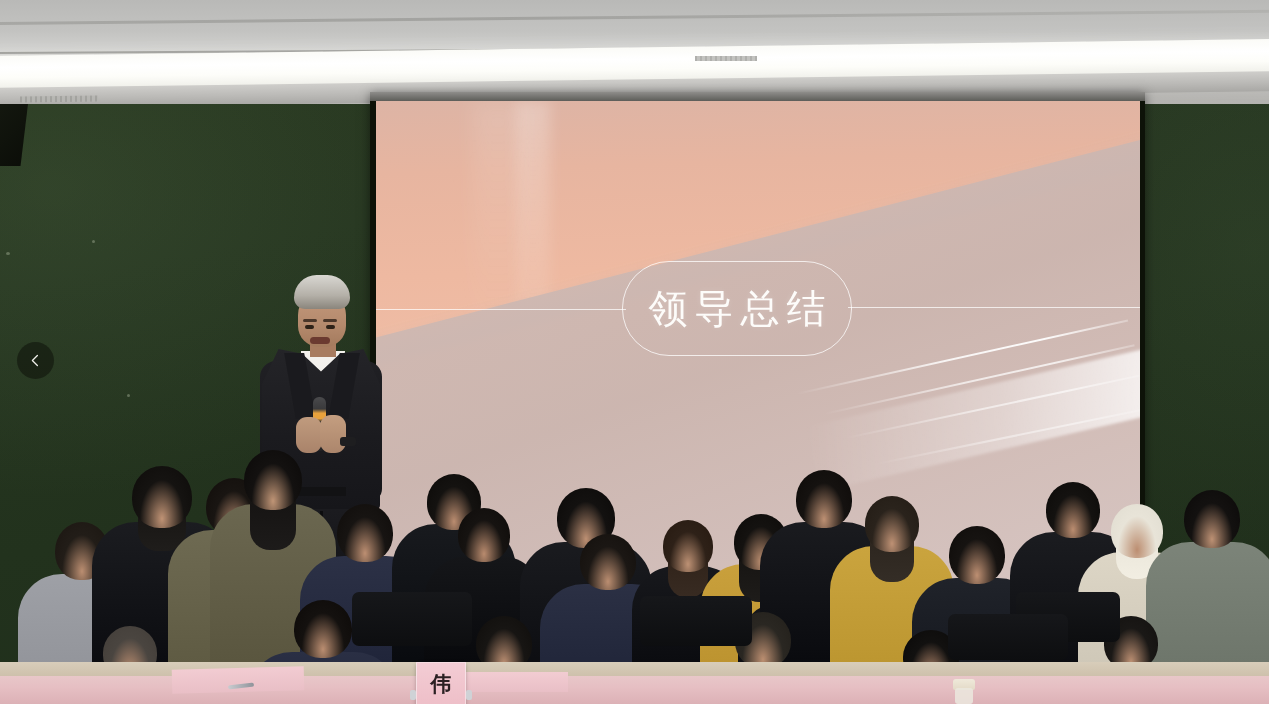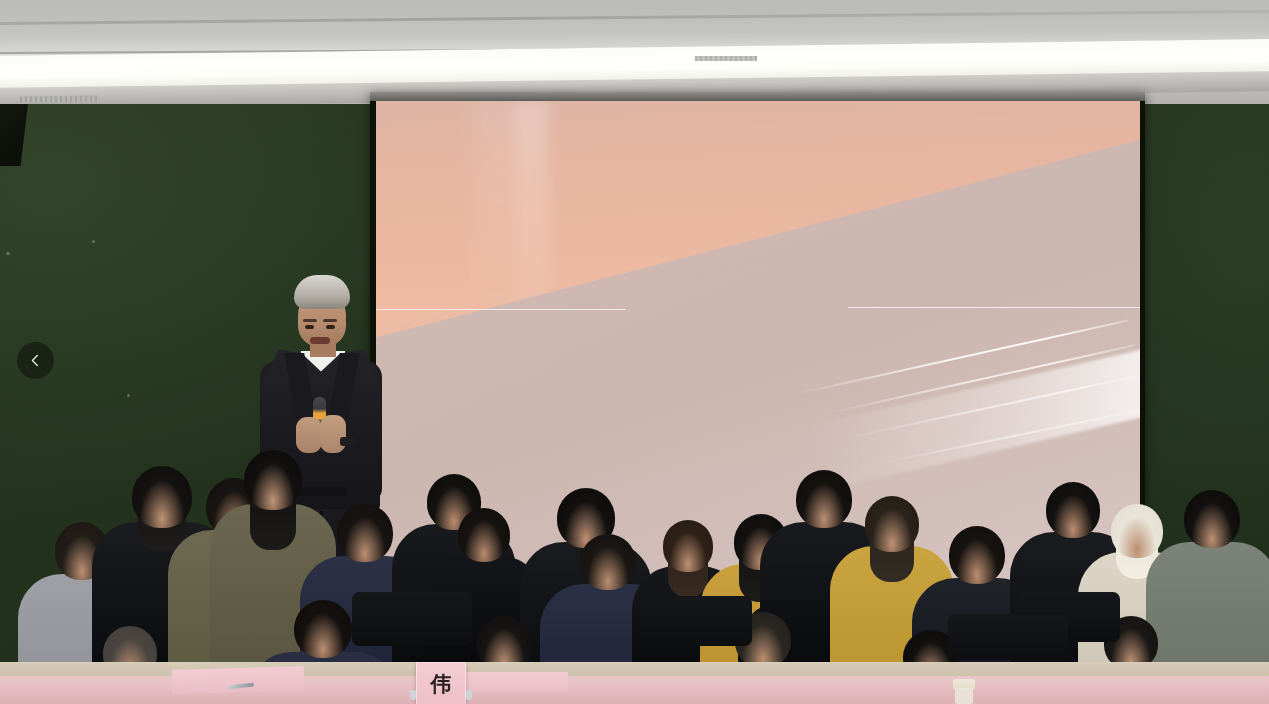--- a/index.html
+++ b/index.html
@@ -328,20 +328,23 @@
 
     <div class="streak-wedge"></div>
     <div class="streak-line" style="left:420px;top:292px;width:340px;transform:rotate(-12.5deg);"></div>
     <div class="streak-line" style="left:448px;top:312px;width:318px;transform:rotate(-12.5deg);opacity:.8;"></div>
     <div class="streak-line" style="left:470px;top:336px;width:300px;transform:rotate(-12deg);opacity:.65;"></div>
     <div class="streak-line" style="left:500px;top:362px;width:272px;transform:rotate(-11.5deg);opacity:.5;"></div>
 
     <div class="hairline" style="left:0;top:208px;width:250px;"></div>
     <div class="hairline" style="left:472px;top:206px;width:292px;"></div>
 
+    <div class="title-pill">
+      <span class="title-text">领导总结</span>
+    </div>
   </div>
   <div class="screen-bottom"></div>
 
   <div class="presenter">
     <div class="p-armL"></div>
     <div class="p-armR"></div>
     <div class="p-legs"></div>
     <div class="p-legsplit"></div>
     <div class="p-shirt"></div>
     <div class="p-jacket"></div>

